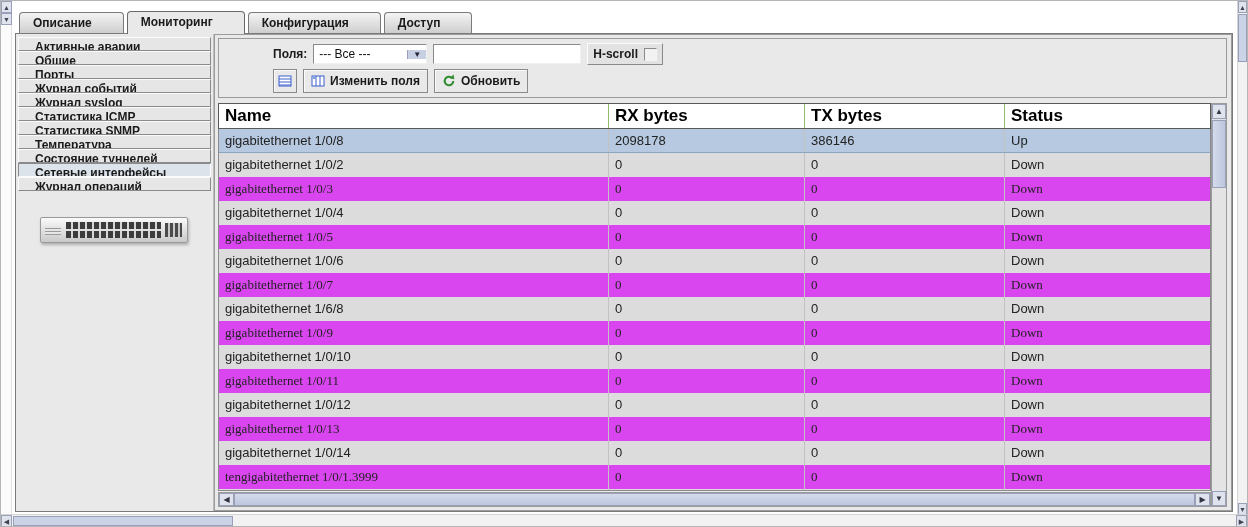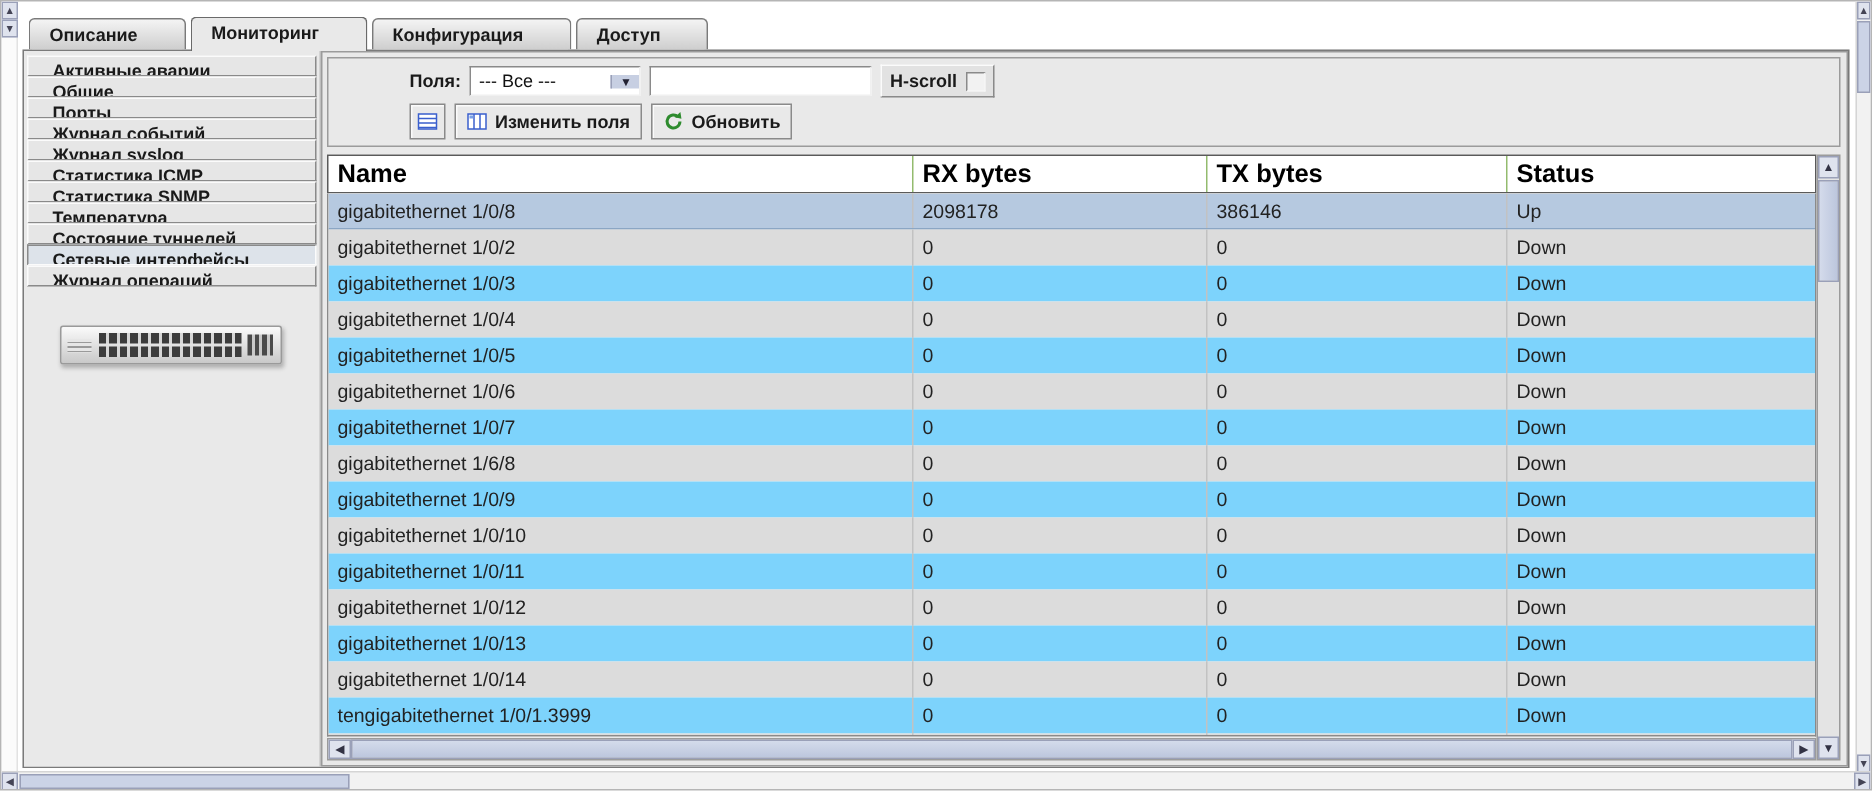--- a/index.html
+++ b/index.html
@@ -162,21 +162,21 @@
   .th:last-child { border-right: none; }
   .tbody {
     height: 374px; overflow: hidden; background: #ffffff;
     border: 1px solid #8a8a8a; border-top: none;
   }
   .row {
     display: grid; grid-template-columns: 390px 196px 200px 1fr;
     height: 24px; line-height: 23px; font-size: 13px; color: #222;
     cursor: default;
   }
-  .row.white { background: #7dd3fc; }
+  .row.white { background: #d946ef; font-family: Liberation Serif, serif; }
   .row.gray  { background: #dcdcdc; }
   .row.sel   { background: #b6c9e0; border-bottom: 1px solid #8ba6c4; }
   .cell { padding: 0 6px; border-right: 1px solid #c2c2c2; white-space: nowrap; overflow: hidden; }
   .cell:last-child { border-right: none; }
 
   .vscroll {
     width: 16px; margin-left: 0; position: relative;
     background: #e4e4e4; border: 1px solid #9b9b9b;
   }
   .vs-btn {

